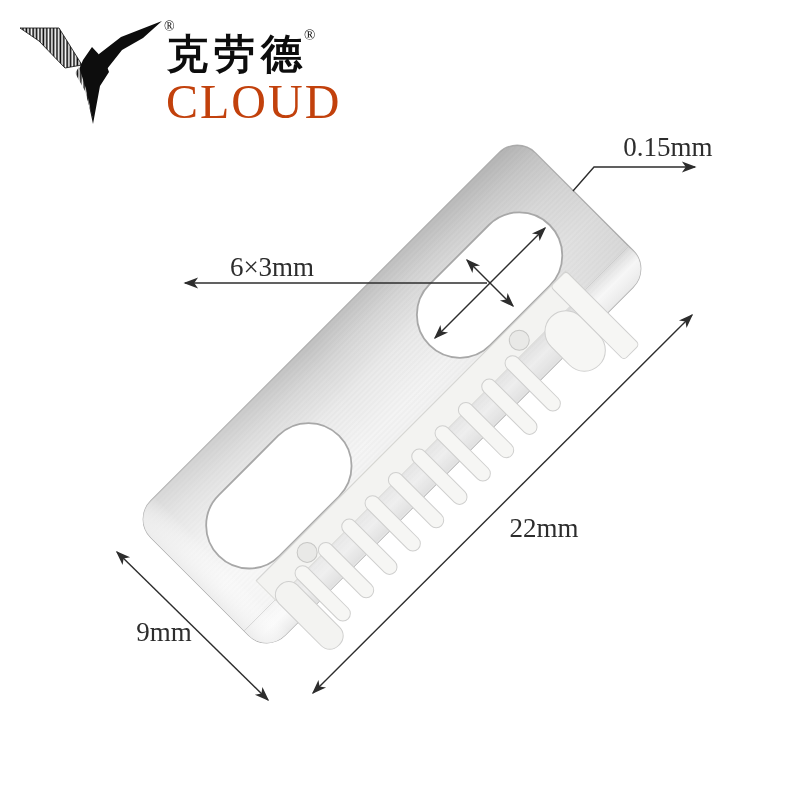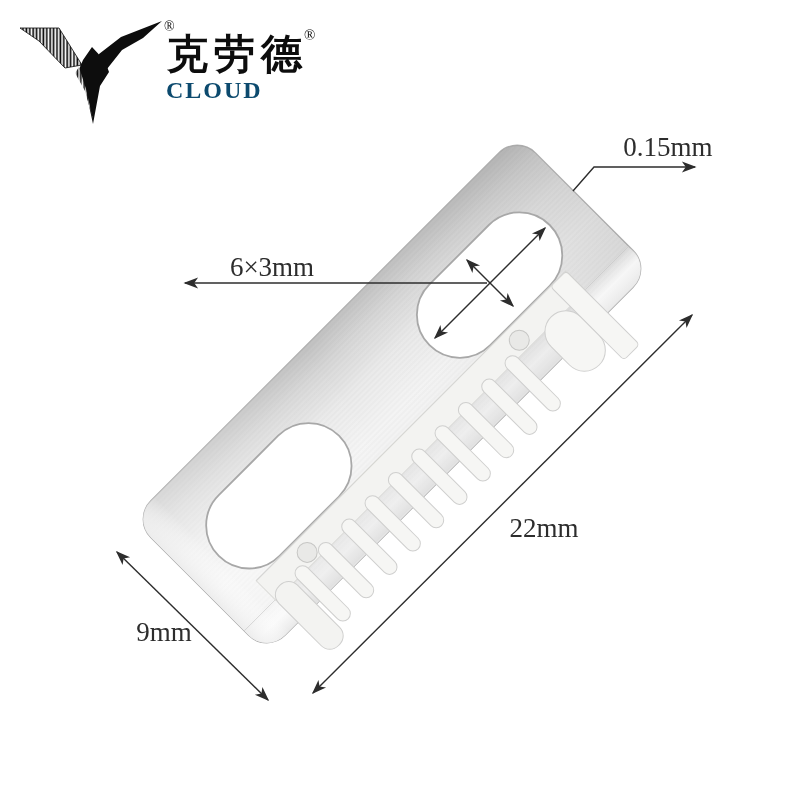--- a/index.html
+++ b/index.html
@@ -6,22 +6,22 @@
   body{width:800px;height:800px;overflow:hidden;}
   .stage{position:relative;width:800px;height:800px;background:#fff;
          font-family:"Liberation Serif","DejaVu Serif",serif;}
   .illustration{position:absolute;left:0;top:0;}
   .logo{position:absolute;left:15px;top:5px;width:335px;height:135px;}
   .logo .bird{position:absolute;left:0;top:0;}
   .logo .reg-bird{position:absolute;left:149px;top:15px;font-size:14px;color:#0d0d0d;line-height:1;}
   .logo .cn{position:absolute;left:152px;top:29px;font-size:41px;font-weight:700;
             letter-spacing:6px;color:#0d0d0d;line-height:1;white-space:nowrap;}
   .logo .reg-cn{position:absolute;left:289px;top:23px;font-size:15px;color:#0d0d0d;line-height:1;}
-  .logo .en{position:absolute;left:151px;top:73px;font-size:24px;font-weight:700;
-            letter-spacing:2px;color:#0c4a6e;line-height:1;white-space:nowrap;}
+  .logo .en{position:absolute;left:151px;top:73px;font-size:48px;font-weight:400;
+            letter-spacing:2px;color:#c2410c;line-height:1;white-space:nowrap;}
   .dim-label{font-size:27px;font-family:"Liberation Serif","DejaVu Serif",serif;}
   .dim-stroke{stroke:#2d2d2d;stroke-width:1.4;fill:none;}
 </style>
 </head>
 <body>
 
 <div class="stage">
 
   <svg class="illustration" width="800" height="800" viewBox="0 0 800 800">
     <defs>

